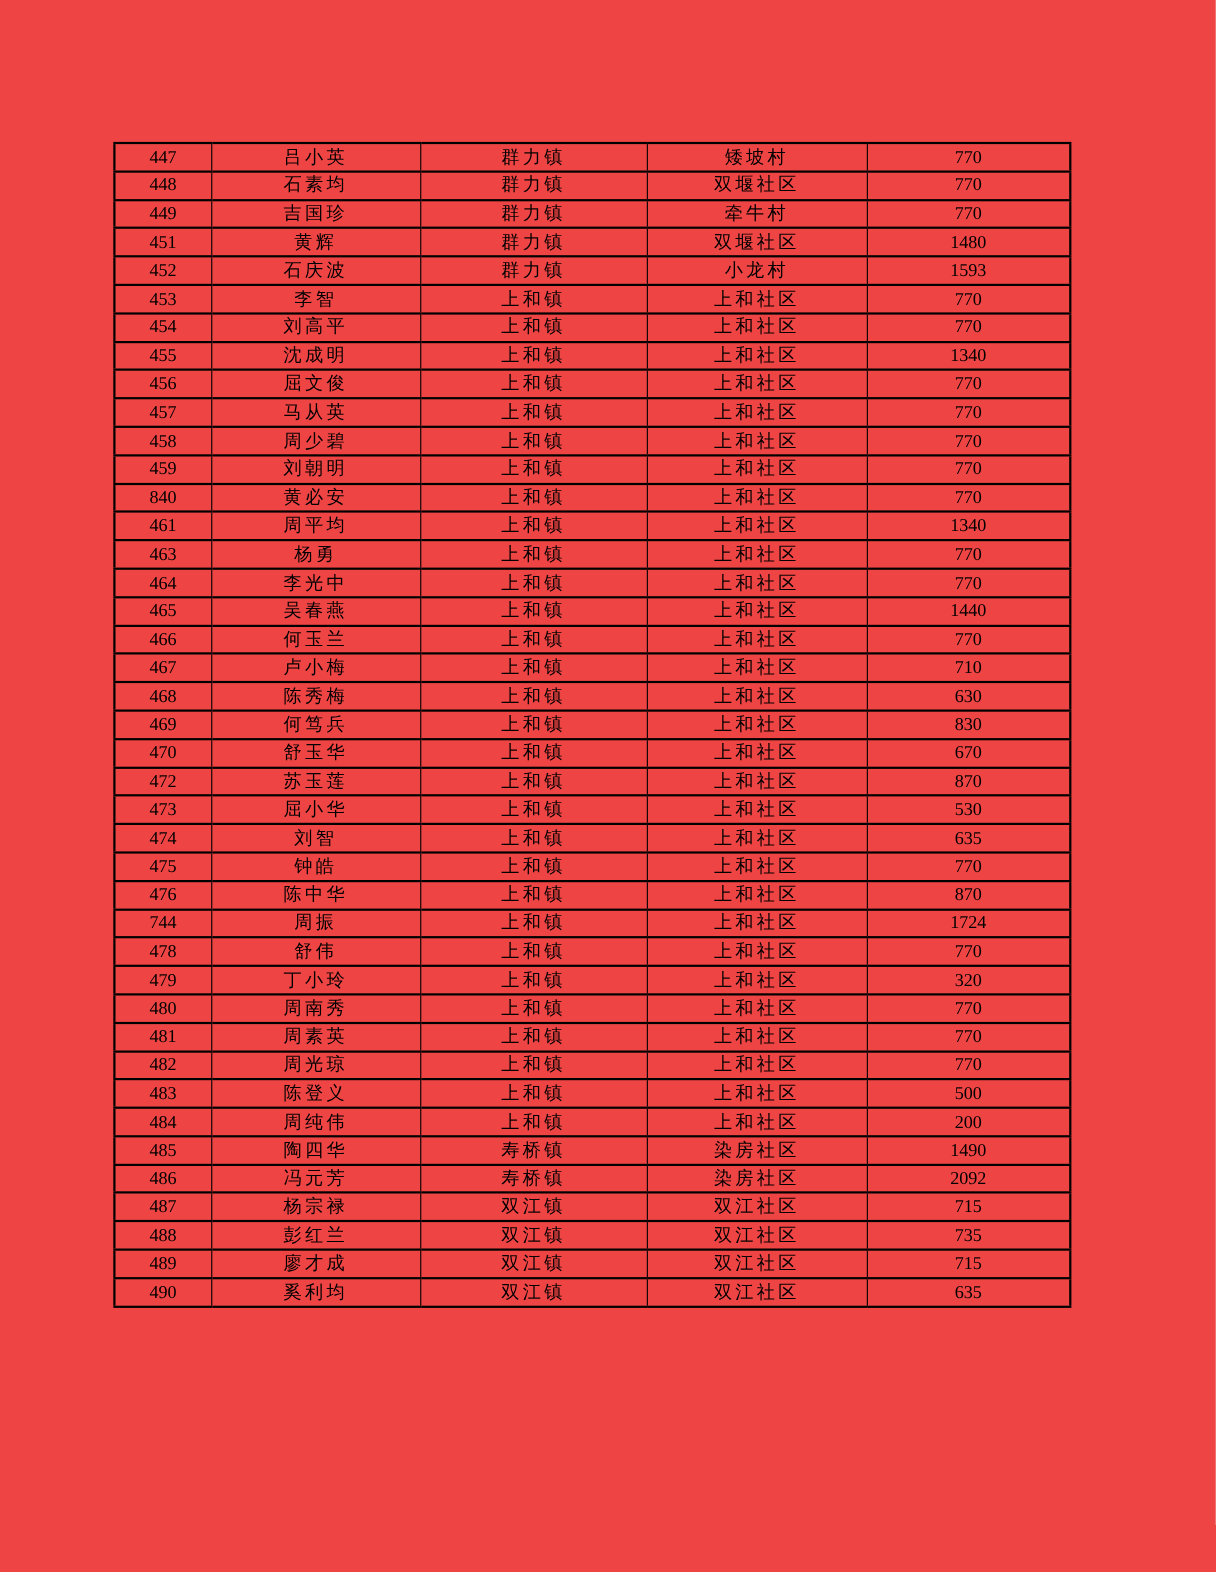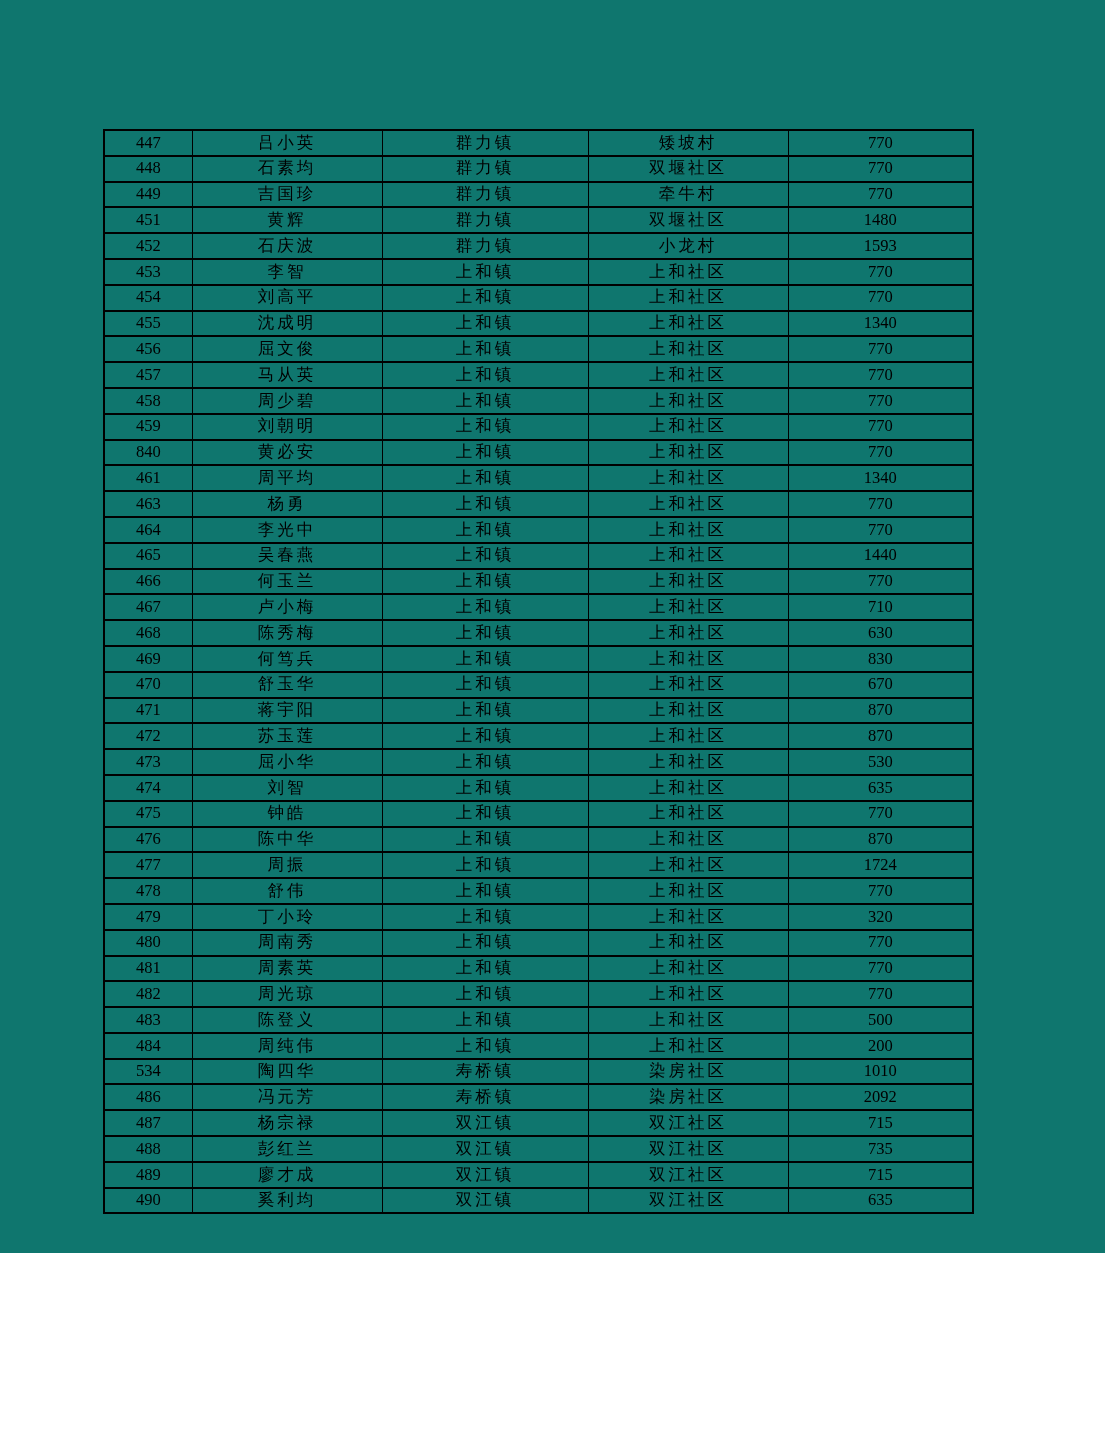--- a/index.html
+++ b/index.html
@@ -1,20 +1,20 @@
 <!DOCTYPE html>
 <html><head>
 <meta charset="utf-8">
 <style>
   html, body { margin: 0; padding: 0; }
   .page {
     position: relative;
     width: 1105px;
-    height: 1253px;
-    background: #0f766e;
+    height: 1429px;
+    background: #ef4444;
     font-family: "Liberation Serif", "DejaVu Serif", serif;
     color: #000000;
     overflow: hidden;
   }
   table.data-table {
     position: absolute;
     left: 103px;
     top: 129px;
     width: 869px;
     border-collapse: collapse;
@@ -198,27 +198,20 @@
           <td class="num">830</td>
         </tr>
         <tr>
           <td class="num">470</td>
           <td class="cjk">舒玉华</td>
           <td class="cjk">上和镇</td>
           <td class="cjk">上和社区</td>
           <td class="num">670</td>
         </tr>
         <tr>
-          <td class="num">471</td>
-          <td class="cjk">蒋宇阳</td>
-          <td class="cjk">上和镇</td>
-          <td class="cjk">上和社区</td>
-          <td class="num">870</td>
-        </tr>
-        <tr>
           <td class="num">472</td>
           <td class="cjk">苏玉莲</td>
           <td class="cjk">上和镇</td>
           <td class="cjk">上和社区</td>
           <td class="num">870</td>
         </tr>
         <tr>
           <td class="num">473</td>
           <td class="cjk">屈小华</td>
           <td class="cjk">上和镇</td>
@@ -240,21 +233,21 @@
           <td class="num">770</td>
         </tr>
         <tr>
           <td class="num">476</td>
           <td class="cjk">陈中华</td>
           <td class="cjk">上和镇</td>
           <td class="cjk">上和社区</td>
           <td class="num">870</td>
         </tr>
         <tr>
-          <td class="num">477</td>
+          <td class="num">744</td>
           <td class="cjk">周振</td>
           <td class="cjk">上和镇</td>
           <td class="cjk">上和社区</td>
           <td class="num">1724</td>
         </tr>
         <tr>
           <td class="num">478</td>
           <td class="cjk">舒伟</td>
           <td class="cjk">上和镇</td>
           <td class="cjk">上和社区</td>
@@ -296,25 +289,25 @@
           <td class="num">500</td>
         </tr>
         <tr>
           <td class="num">484</td>
           <td class="cjk">周纯伟</td>
           <td class="cjk">上和镇</td>
           <td class="cjk">上和社区</td>
           <td class="num">200</td>
         </tr>
         <tr>
-          <td class="num">534</td>
+          <td class="num">485</td>
           <td class="cjk">陶四华</td>
           <td class="cjk">寿桥镇</td>
           <td class="cjk">染房社区</td>
-          <td class="num">1010</td>
+          <td class="num">1490</td>
         </tr>
         <tr>
           <td class="num">486</td>
           <td class="cjk">冯元芳</td>
           <td class="cjk">寿桥镇</td>
           <td class="cjk">染房社区</td>
           <td class="num">2092</td>
         </tr>
         <tr>
           <td class="num">487</td>

